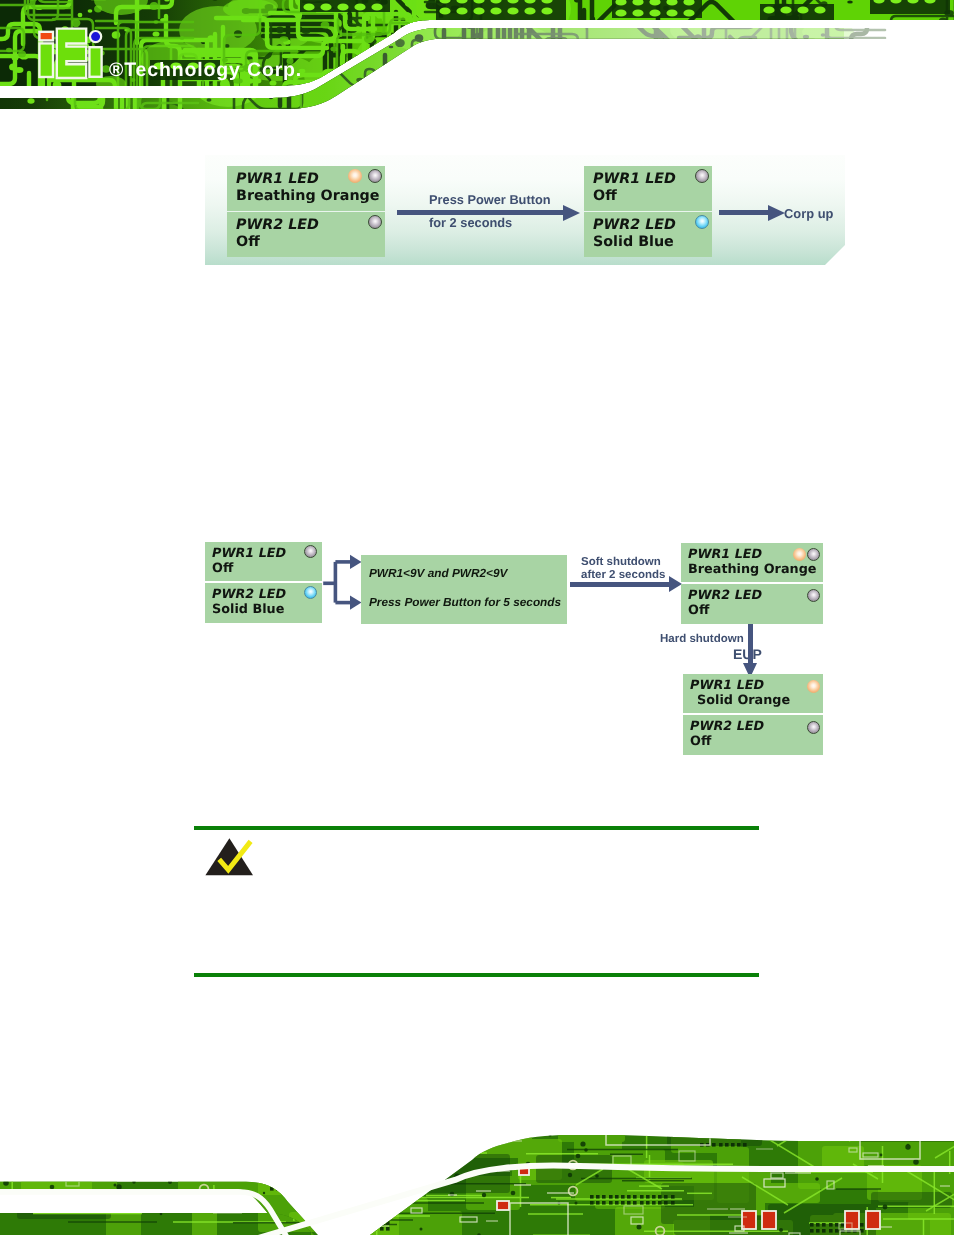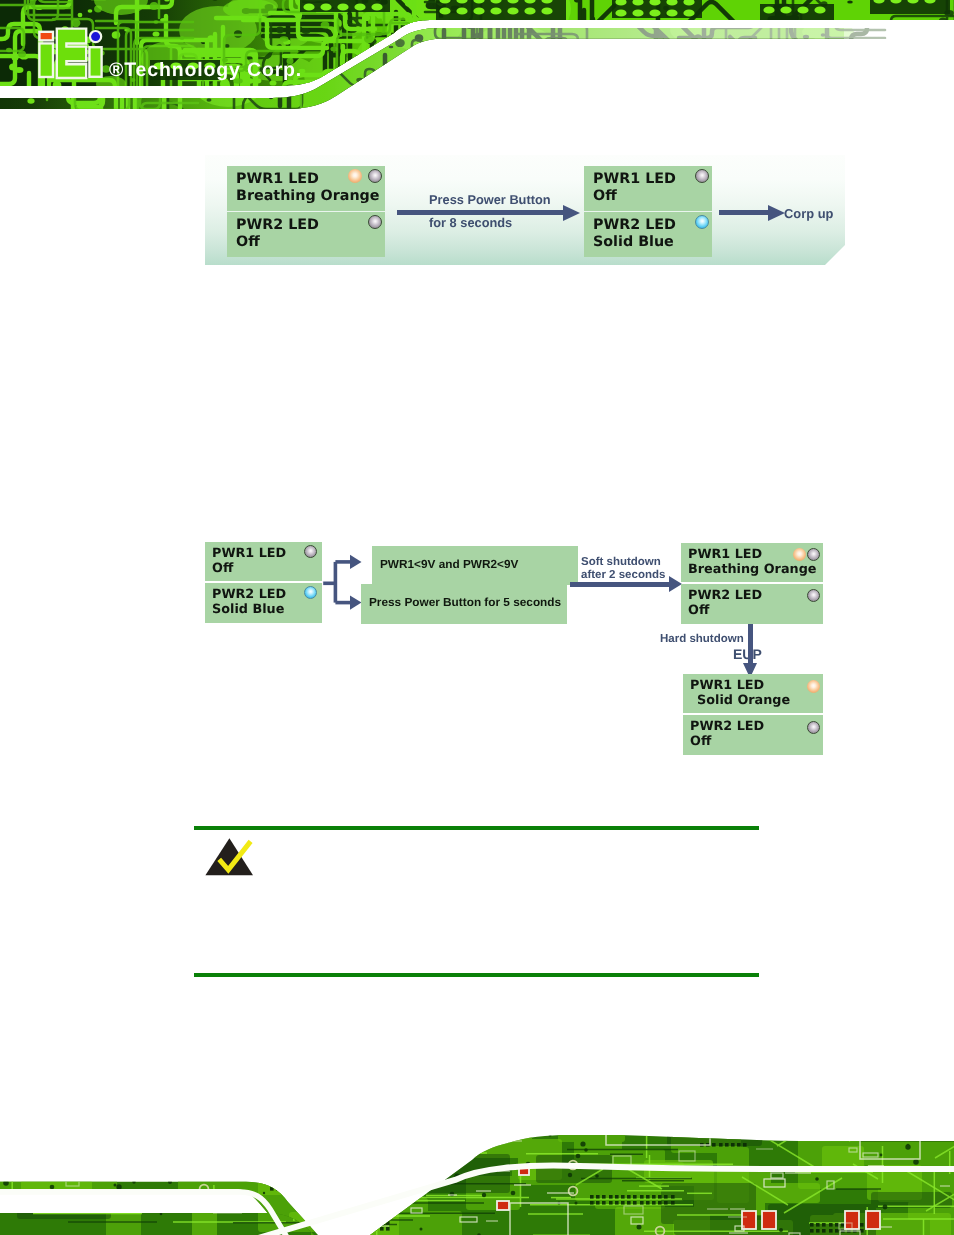--- a/index.html
+++ b/index.html
@@ -21,21 +21,21 @@
 #diagram1{position:absolute;left:205px;top:127px;width:640px;height:140px;}
 #d1-banner{position:absolute;left:0;top:0;width:640px;height:28px;
   background:linear-gradient(to right,#43906b 0%,#4d9574 18%,#6aa78a 45%,#8fbda6 66%,#b4d4c2 88%,#c6dcd0 100%);}
 #d1-banner .t{position:absolute;left:27px;top:3.5px;font-size:19.9px;font-weight:bold;color:#ffffff;letter-spacing:0;}
 #d1-body{position:absolute;left:0;top:28px;width:640px;height:110px;
   background:linear-gradient(to bottom,#fcfefc 0%,#f9fdfa 22%,#eef7f1 45%,#dceee4 70%,#c8e4d6 88%,#b8ddcb 100%);
   clip-path:polygon(0 0,640px 0,640px 90px,620px 110px,0 110px);}
 
 .ledbox{position:absolute;}
 .ledrow{position:absolute;background:#a8d4a4;}
-.ledrow .l1{position:absolute;font-weight:bold;color:#101510;font-family:"DejaVu Sans",sans-serif;}
+.ledrow .l1{position:absolute;font-weight:bold;color:#101510;font-family:"DejaVu Sans",sans-serif;font-style:italic;}
 .ledrow .l2{position:absolute;font-weight:bold;color:#101510;font-family:"DejaVu Sans",sans-serif;}
 
 .led{position:absolute;width:14px;height:14px;border-radius:50%;display:block;box-sizing:border-box;}
 .led-orange{background:radial-gradient(circle at 50% 44%,#fffaf4 0%,#fef0e1 18%,#fad5ab 40%,#f7bb85 58%,rgba(243,169,104,0.88) 74%,rgba(240,163,102,0.52) 88%,rgba(240,165,110,0.06) 100%);}
 .led-grey{background:radial-gradient(circle at 52% 44%,#fcfbfc 0%,#eae6eb 16%,#cac3cd 38%,#ada6b1 58%,#979099 74%,#7d7a7c 90%,#6a6b68 100%);border:1.4px solid #3a4a36;}
 .led-blue{background:radial-gradient(circle at 52% 42%,#fcfeff 0%,#e2f8ff 14%,#a8e9fc 34%,#63d0f5 58%,#38b8ea 78%,#2ca3d4 100%);border:1.2px solid #4a8ba0;}
 
 .arrowline{position:absolute;background:#46557f;}
 .arrowhead{position:absolute;width:0;height:0;border-style:solid;}
 .alabel{position:absolute;font-weight:bold;color:#3f4f70;white-space:nowrap;}
@@ -622,21 +622,21 @@
           <span class="led led-grey" style="left:141px;top:3px;"></span>
         </div>
         <div class="ledrow" style="left:0;top:46px;width:158px;height:45px;">
           <div class="l1" style="left:9px;top:5px;font-size:14.3px;">PWR2 LED</div>
           <div class="l2" style="left:9px;top:22px;font-size:14.3px;">Off</div>
           <span class="led led-grey" style="left:141px;top:3px;"></span>
         </div>
       </div>
 
       <div class="alabel" style="left:224px;top:37px;font-size:12.8px;">Press Power Button</div>
-      <div class="alabel" style="left:224px;top:60px;font-size:12.8px;">for 8 seconds</div>
+      <div class="alabel" style="left:224px;top:60px;font-size:12.8px;">for 2 seconds</div>
       <div class="arrowline" style="left:192px;top:55px;width:168px;height:5px;"></div>
       <div class="arrowhead" style="left:358px;top:49.5px;border-width:8px 0 8px 17px;border-color:transparent transparent transparent #46557f;"></div>
 
       <div class="ledbox" style="left:379px;top:11px;width:128px;">
         <div class="ledrow" style="left:0;top:0;width:128px;height:45px;">
           <div class="l1" style="left:9px;top:5px;font-size:14.3px;">PWR1 LED</div>
           <div class="l2" style="left:9px;top:22px;font-size:14.3px;">Off</div>
           <span class="led led-grey" style="left:111px;top:3px;"></span>
         </div>
         <div class="ledrow" style="left:0;top:46px;width:128px;height:45px;">
@@ -671,21 +671,21 @@
         <path d="M3.2 43.3 H15.4"></path>
         <path d="M15.4 21.9 V62.6"></path>
         <path d="M15.4 21.9 H31.5"></path>
         <path d="M15.4 62.6 H31.5"></path>
       </g>
       <path d="M30 14.8 L41.5 21.9 L30 29 Z" fill="#46557f"></path>
       <path d="M30 55.5 L41.5 62.6 L30 69.7 Z" fill="#46557f"></path>
     </svg>
 
     <div class="ledbox" style="left:157px;top:3px;width:206px;">
-      <div class="ledrow" style="left:0;top:3px;width:206px;height:39px;margin-left:11px;">
+      <div class="ledrow" style="left:0;top:12px;width:206px;height:39px;">
         <div class="l1 cond" style="left:8px;top:11px;font-size:11.8px;">PWR1&lt;9V and PWR2&lt;9V</div>
       </div>
       <div class="ledrow" style="left:0;top:41px;width:206px;height:40px;">
         <div class="l1 cond" style="left:8px;top:11px;font-size:11.8px;">Press Power Button for 5 seconds</div>
       </div>
     </div>
 
     <div class="alabel" style="left:377px;top:16px;font-size:11.5px;text-align:right;">Soft shutdown</div>
     <div class="alabel" style="left:377px;top:29px;font-size:11.5px;">after 2 seconds</div>
     <div class="arrowline" style="left:366px;top:41.5px;width:100px;height:5px;"></div>

